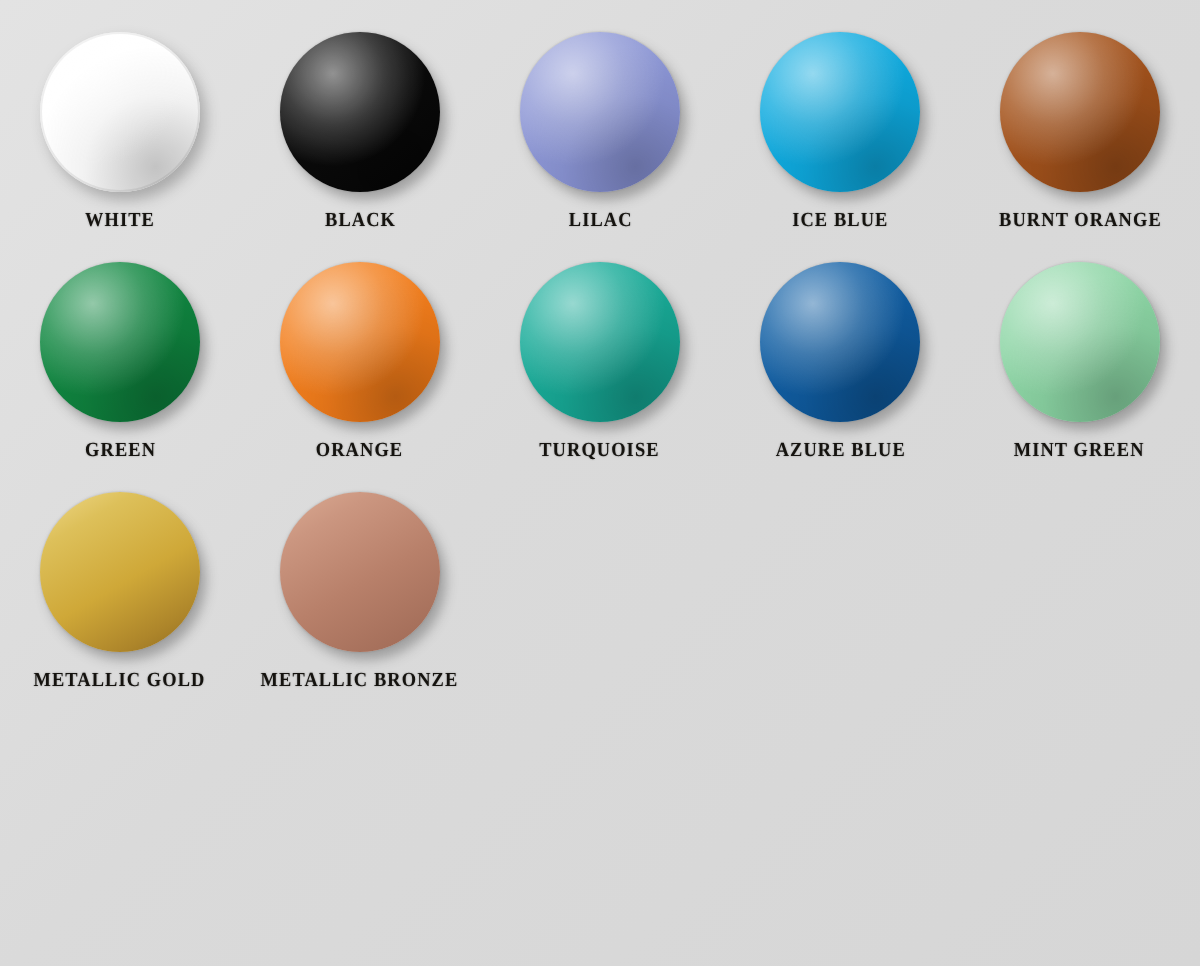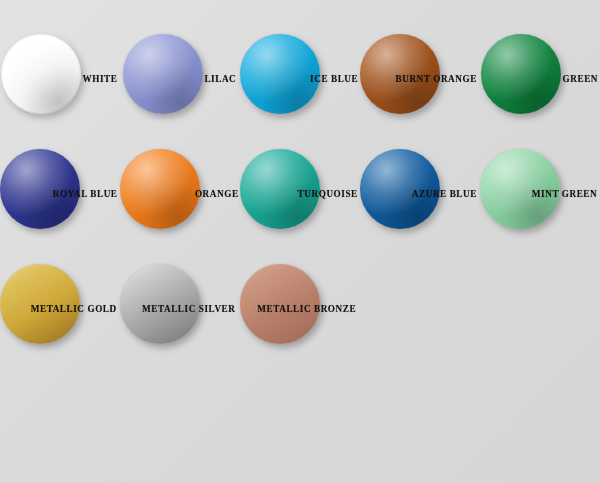--- a/index.html
+++ b/index.html
@@ -26,23 +26,23 @@
     grid-template-columns: repeat(5, 120px);
     grid-template-rows: repeat(4, 115px);
     width: 600px;
     height: 460px;
     padding-top: 16px;
     box-sizing: border-box;
   }
   .swatch-cell {
     position: relative;
     display: flex;
-    flex-direction: row;
+    flex-direction: column;
     align-items: center;
-    justify-content: center;
+    justify-content: flex-start;
   }
   .swatch-disc-wrap {
     position: relative;
     width: 80px;
     height: 80px;
   }
   .swatch-disc {
     position: absolute;
     top: 0;
     left: 0;
@@ -93,20 +93,26 @@
 <div id="swatch-chart">
   <div class="swatch-grid">
       <div class="swatch-cell">
         <div class="swatch-disc-wrap">
           <div class="swatch-disc has-sheen is-white" style="background: linear-gradient(140deg, rgb(255, 255, 255) 0%, rgb(255, 255, 255) 60%, rgb(244, 244, 244) 100%);"></div>
         </div>
         <div class="swatch-label">WHITE</div>
       </div>
       <div class="swatch-cell">
         <div class="swatch-disc-wrap">
+          <div class="swatch-disc has-sheen" style="background: linear-gradient(140deg, rgb(20, 20, 20) 0%, rgb(10, 10, 10) 55%, rgb(5, 5, 5) 100%);"></div>
+        </div>
+        <div class="swatch-label">BLACK</div>
+      </div>
+      <div class="swatch-cell">
+        <div class="swatch-disc-wrap">
           <div class="swatch-disc has-sheen" style="background: linear-gradient(140deg, rgb(150, 159, 217) 0%, rgb(139, 149, 212) 55%, rgb(127, 137, 203) 100%);"></div>
         </div>
         <div class="swatch-label">LILAC</div>
       </div>
       <div class="swatch-cell">
         <div class="swatch-disc-wrap">
           <div class="swatch-disc has-sheen" style="background: linear-gradient(140deg, rgb(27, 178, 228) 0%, rgb(15, 168, 220) 55%, rgb(10, 155, 205) 100%);"></div>
         </div>
         <div class="swatch-label">ICE BLUE</div>
       </div>
@@ -114,26 +120,20 @@
         <div class="swatch-disc-wrap">
           <div class="swatch-disc has-sheen" style="background: linear-gradient(140deg, rgb(171, 89, 32) 0%, rgb(160, 81, 28) 55%, rgb(143, 71, 22) 100%);"></div>
         </div>
         <div class="swatch-label">BURNT ORANGE</div>
       </div>
       <div class="swatch-cell">
         <div class="swatch-disc-wrap">
           <div class="swatch-disc has-sheen" style="background: linear-gradient(140deg, rgb(21, 142, 70) 0%, rgb(16, 131, 63) 55%, rgb(11, 116, 54) 100%);"></div>
         </div>
         <div class="swatch-label">GREEN</div>
-      </div>
-      <div class="swatch-cell">
-        <div class="swatch-disc-wrap">
-          <div class="swatch-disc has-sheen" style="background: linear-gradient(140deg, rgb(54, 63, 156) 0%, rgb(46, 54, 144) 55%, rgb(38, 45, 128) 100%);"></div>
-        </div>
-        <div class="swatch-label">ROYAL BLUE</div>
       </div>
       <div class="swatch-cell">
         <div class="swatch-disc-wrap">
           <div class="swatch-disc has-sheen" style="background: linear-gradient(140deg, rgb(245, 134, 39) 0%, rgb(240, 124, 28) 55%, rgb(224, 111, 18) 100%);"></div>
         </div>
         <div class="swatch-label">ORANGE</div>
       </div>
       <div class="swatch-cell">
         <div class="swatch-disc-wrap">
           <div class="swatch-disc has-sheen" style="background: linear-gradient(140deg, rgb(31, 178, 160) 0%, rgb(24, 167, 148) 55%, rgb(17, 152, 135) 100%);"></div>
@@ -153,24 +153,18 @@
         <div class="swatch-label">MINT GREEN</div>
       </div>
       <div class="swatch-cell">
         <div class="swatch-disc-wrap">
           <div class="swatch-disc" style="background: linear-gradient(150deg, rgb(239, 217, 138) 0%, rgb(221, 192, 90) 22%, rgb(207, 168, 56) 55%, rgb(173, 133, 42) 82%, rgb(142, 106, 32) 100%);"></div>
         </div>
         <div class="swatch-label">METALLIC GOLD</div>
       </div>
       <div class="swatch-cell">
         <div class="swatch-disc-wrap">
-          <div class="swatch-disc" style="background: linear-gradient(150deg, rgb(232, 232, 232) 0%, rgb(204, 204, 204) 22%, rgb(168, 168, 168) 55%, rgb(138, 138, 138) 82%, rgb(110, 110, 110) 100%);"></div>
-        </div>
-        <div class="swatch-label">METALLIC SILVER</div>
-      </div>
-      <div class="swatch-cell">
-        <div class="swatch-disc-wrap">
           <div class="swatch-disc" style="background: linear-gradient(150deg, rgb(220, 172, 148) 0%, rgb(203, 150, 128) 22%, rgb(184, 128, 106) 55%, rgb(157, 104, 84) 100%);"></div>
         </div>
         <div class="swatch-label">METALLIC BRONZE</div>
       </div>
     </div>
 </div>
 
 </body></html>

